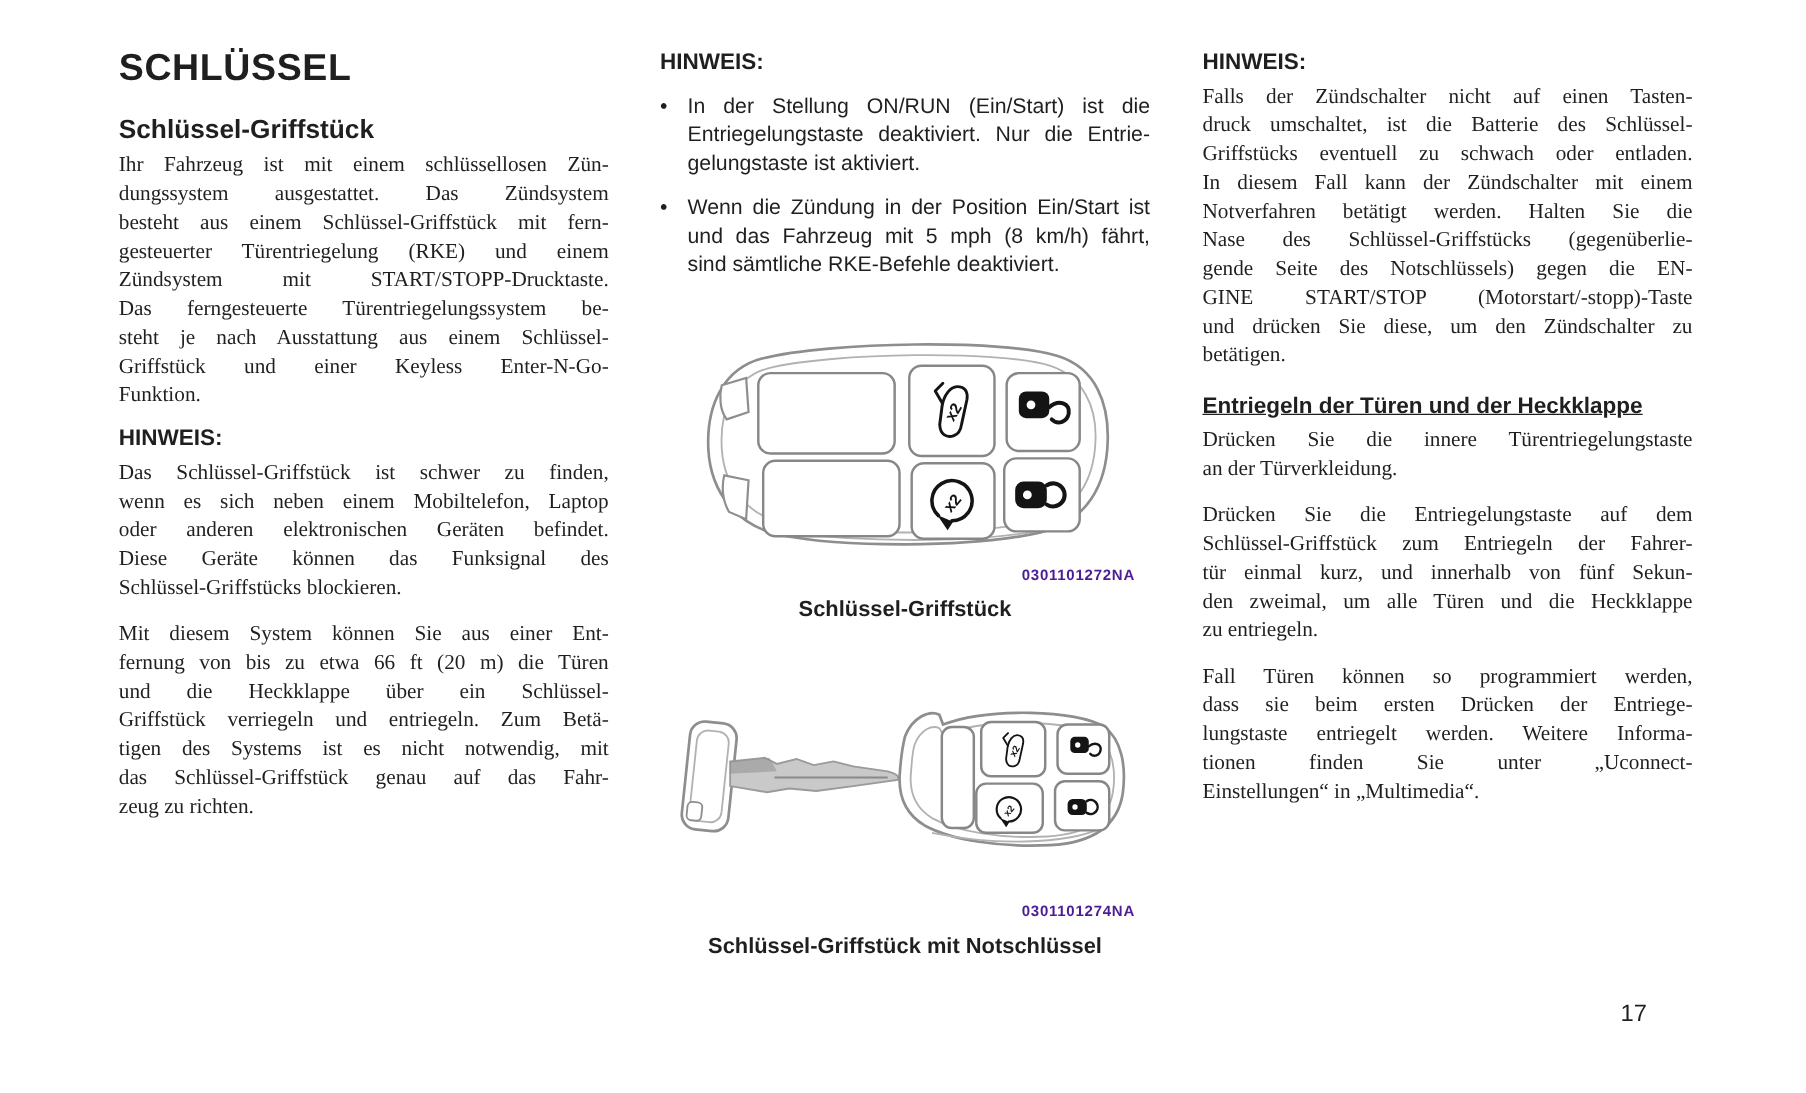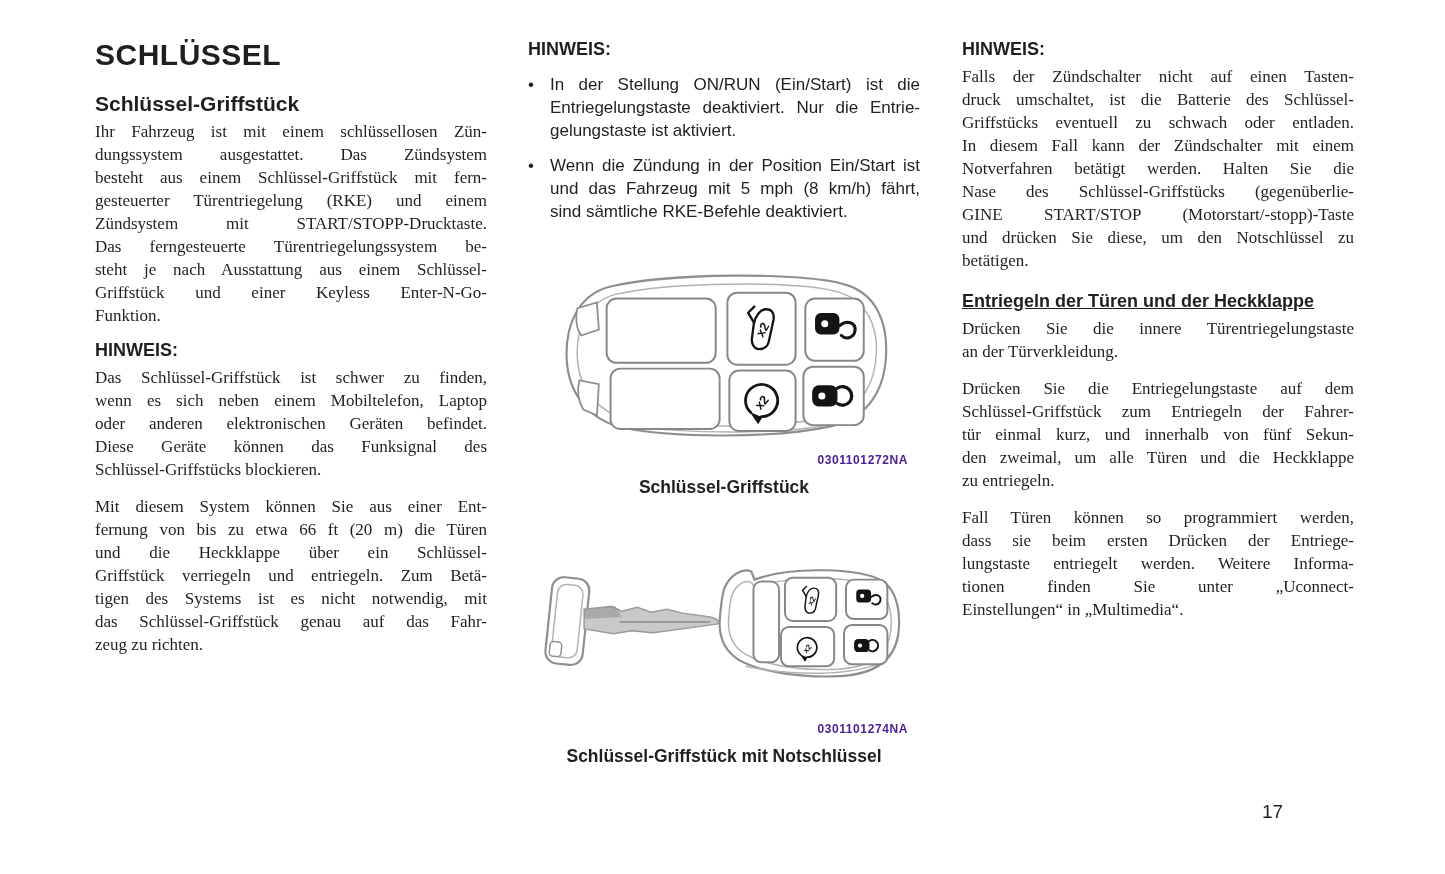--- a/index.html
+++ b/index.html
@@ -33,21 +33,21 @@
   .bullet .blines{flex:1 1 auto;min-width:0;}
 
   figure{margin:0;padding:0;}
   .fig1 svg{display:block;margin:40px 0 0 28px;}
   .fig2 svg{display:block;margin:58px 0 0 8px;}
   .figcode{font-size:12px;font-weight:bold;letter-spacing:0.6px;color:#4c1d95;
            text-align:right;padding-right:12px;margin-top:6px;line-height:14px;}
   .fig2 .figcode{margin-top:38px;}
   figcaption{font-size:17.5px;font-weight:bold;text-align:center;margin-top:9px;line-height:22px;}
 
-  .pageno{position:absolute;left:1262px;top:800px;width:90px;text-align:left;
+  .pageno{position:absolute;left:1262px;top:800px;width:90px;text-align:center;
           font-size:19px;line-height:23px;}
 
   
   .lineart{stroke:#8e8e8e;fill:#ffffff;stroke-width:2.2;}
   .lineart2{stroke:#b2b2b2;fill:none;stroke-width:1.5;}
   .panel{stroke:#878787;fill:#ffffff;stroke-width:2;}
   .ink{stroke:#141414;fill:none;stroke-width:2.4;stroke-linecap:round;stroke-linejoin:round;}
   .inkfill{fill:#141414;stroke:none;}
   svg text.icx{font-family:"Liberation Sans",sans-serif;font-weight:bold;fill:#141414;}
 </style>
@@ -199,22 +199,23 @@
 
   <section class="col col3">
     <h3>HINWEIS:</h3>
     <div class="para">
         <div class="jl">Falls der Zündschalter nicht auf einen Tasten-</div>
         <div class="jl">druck umschaltet, ist die Batterie des Schlüssel-</div>
         <div class="jl">Griffstücks eventuell zu schwach oder entladen.</div>
         <div class="jl">In diesem Fall kann der Zündschalter mit einem</div>
         <div class="jl">Notverfahren betätigt werden. Halten Sie die</div>
         <div class="jl">Nase des Schlüssel-Griffstücks (gegenüberlie-</div>
+        <div class="jl">gende Seite des Notschlüssels) gegen die EN-</div>
         <div class="jl">GINE START/STOP (Motorstart/-stopp)-Taste</div>
-        <div class="jl">und drücken Sie diese, um den Notschlüssel zu</div>
+        <div class="jl">und drücken Sie diese, um den Zündschalter zu</div>
         <div class="jl last">betätigen.</div>
       </div>
     <h4>Entriegeln der Türen und der Heckklappe</h4>
     <div class="para" style="margin-top:0">
         <div class="jl">Drücken Sie die innere Türentriegelungstaste</div>
         <div class="jl last">an der Türverkleidung.</div>
       </div>
     <div class="para">
         <div class="jl">Drücken Sie die Entriegelungstaste auf dem</div>
         <div class="jl">Schlüssel-Griffstück zum Entriegeln der Fahrer-</div>

